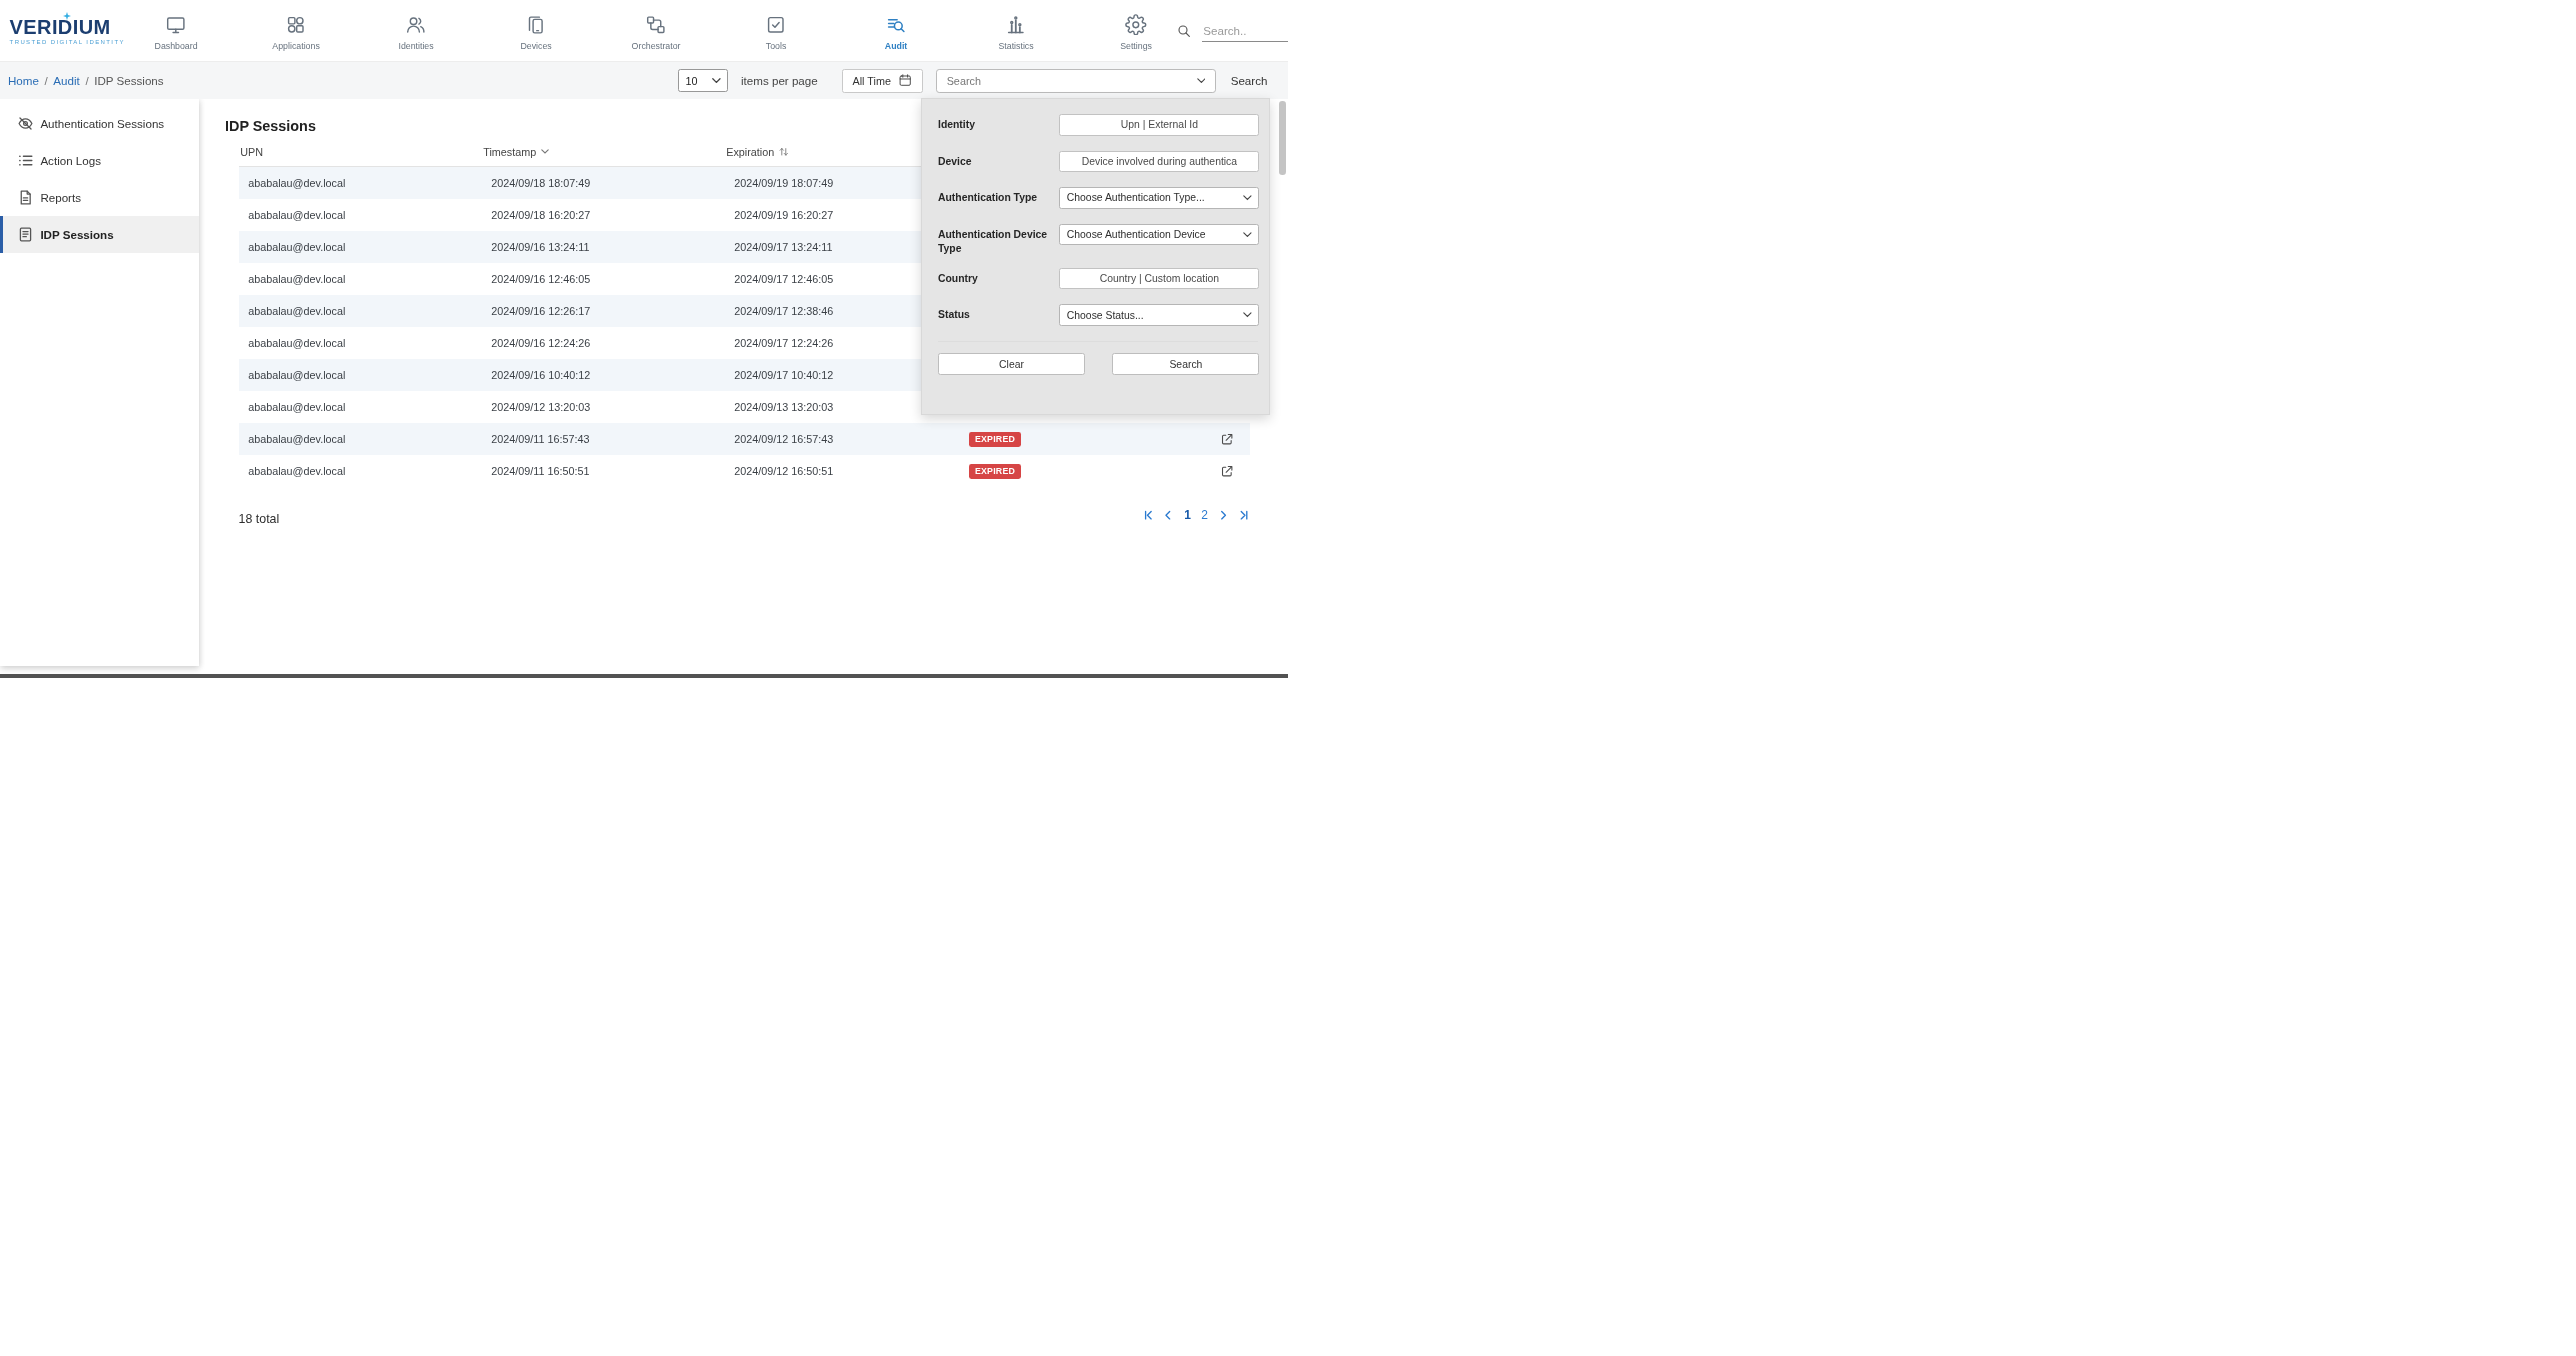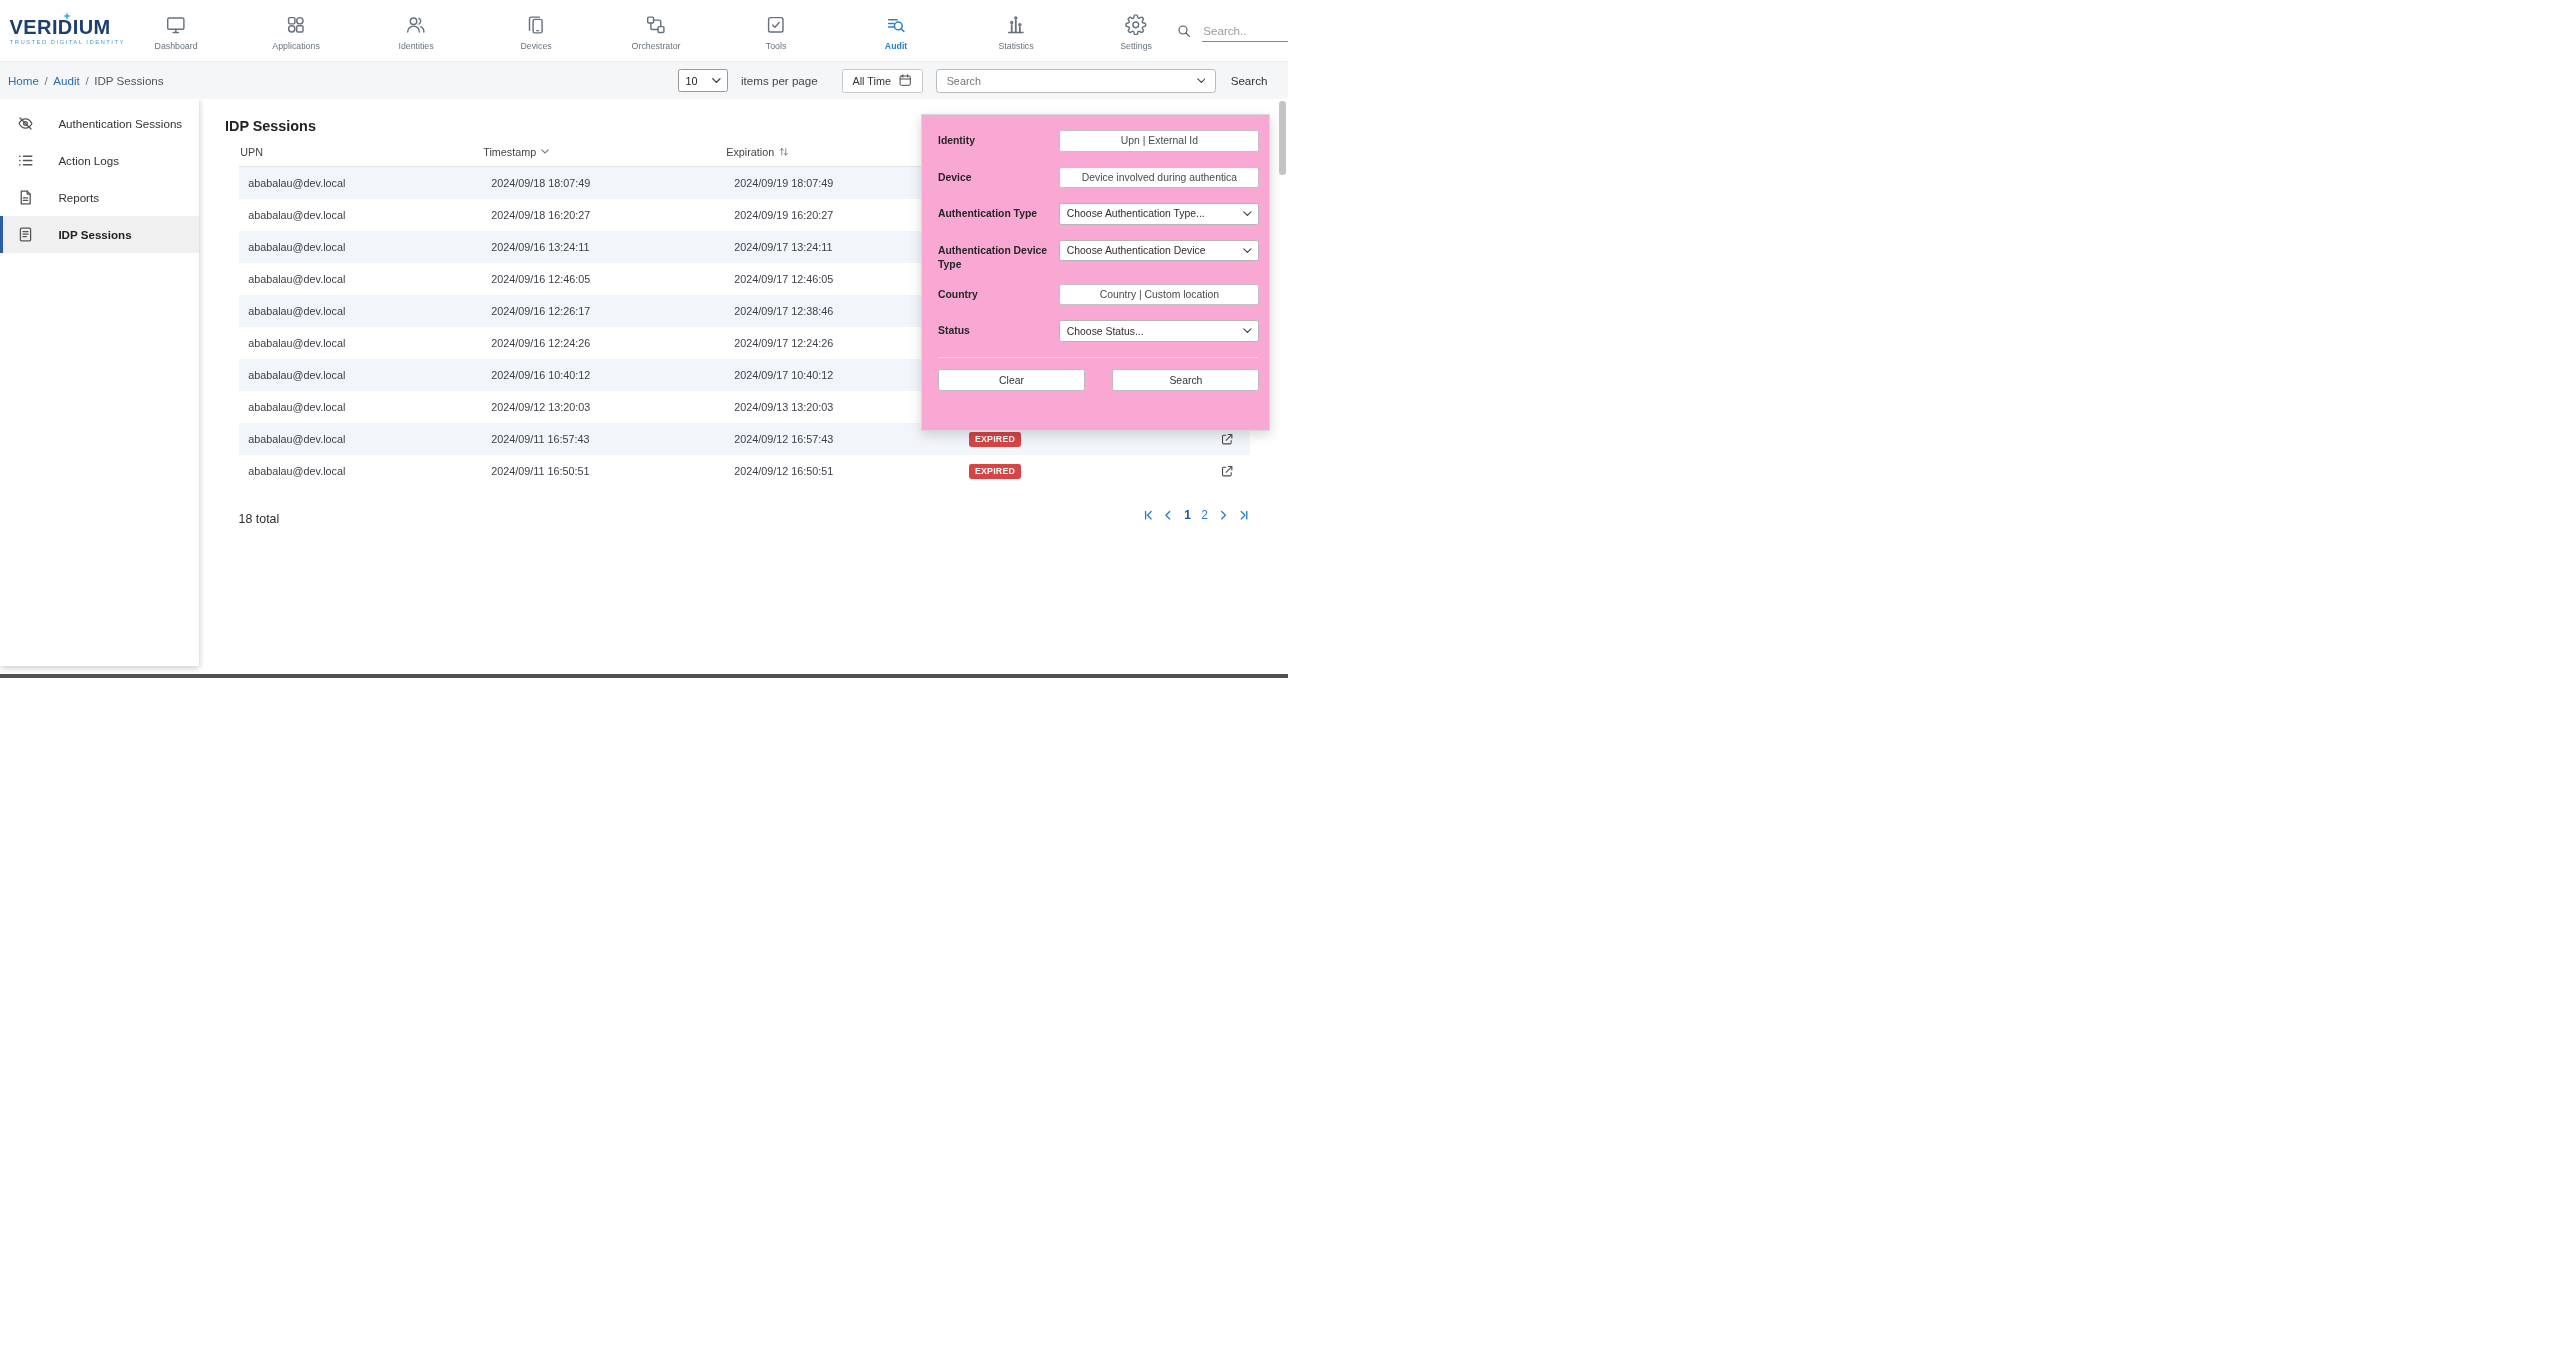--- a/index.html
+++ b/index.html
@@ -54,21 +54,21 @@
   .time-btn svg { width: 14.4px; height: 14.4px; color: #444; }
   .search-combo { width: 280px; height: 24px; background: #fff; border: 0.8px solid #bbb; border-radius: 3.2px;
                   display: flex; align-items: center; justify-content: space-between; padding: 0 9.6px;
                   font-size: 10.8px; color: #777; cursor: pointer; }
   .search-btn { background: none; border: none; font-size: 11.6px; color: #333; font-family: inherit;
                 cursor: pointer; padding: 3.2px 1.6px; }
 
   
   .sidebar { position: absolute; left: 0; top: 99px; width: 199px; height: 567px; background: #fff;
              box-shadow: 2.4px 0 5.6px rgba(0,0,0,0.08), 0 3.2px 6.4px rgba(0,0,0,0.14); padding-top: 6.4px; z-index: 5; }
-  .side-item { height: 37px; display: flex; align-items: center; gap: 24px; padding-left: 14.4px;
+  .side-item { height: 37px; display: flex; align-items: center; gap: 6px; padding-left: 14.4px;
                border-left: 3.2px solid transparent; font-size: 11.6px; color: #333; cursor: pointer; }
   .side-item svg { width: 17px; height: 17px; color: #555; flex: none; }
   .side-item.active { background: #f0f0f0; border-left-color: #2b5ea7; font-weight: 700; color: #222; }
 
   
   .content { position: absolute; left: 199px; top: 99px; right: 0; bottom: 4px; background: #fff;
              padding: 19px 0 0 26px; z-index: 1; }
   .page-title { font-size: 14.4px; font-weight: 700; color: #222; margin-bottom: 3.2px; }
   .table { margin-left: 13.6px; width: 1011px; margin-top: 0; }
   .thead, .trow { display: grid; grid-template-columns: 243px 243px 244px 1fr 45px; align-items: center; }
@@ -87,21 +87,21 @@
   .table-footer { margin-left: 13.6px; width: 1011px; margin-top: 17.6px; display: flex;
                   justify-content: space-between; align-items: center; }
   .total-label { font-size: 12.4px; color: #2e2e2e; margin-top: 7px; }
   .pagination { display: flex; align-items: center; gap: 10.4px; }
   .pg-btn { background: none; border: none; padding: 0; cursor: pointer; display: flex; align-items: center; }
   .pg-btn svg { width: 10.4px; height: 10.4px; color: #2a7ad0; }
   .pg-num { font-size: 12px; color: #2a7ad0; cursor: pointer; }
   .pg-num.current { color: #1558a8; font-weight: 700; }
 
   
-  .filter-panel { position: absolute; left: 921px; top: 114px; width: 349px; height: 317px; background: #f9a8d4;
+  .filter-panel { position: absolute; left: 921px; top: 98px; width: 349px; height: 317px; background: #e5e5e5;
                   border: 0.8px solid #d8d8d8; box-shadow: 0 4px 11.2px rgba(0,0,0,0.16);
                   padding: 15px 9.6px 11.2px 16px; z-index: 40; }
   .f-row { display: flex; margin-bottom: 15px; }
   .f-row label { flex: 1; font-size: 10.4px; font-weight: 700; color: #262626; padding-top: 4px;
                  padding-right: 8px; line-height: 1.35; }
   .f-row.tall { margin-bottom: 12px; }
   .f-input, .f-select { width: 200px; height: 21.6px; flex: none; border-radius: 2.4px; font-size: 10.4px;
                         background: #fff; font-family: inherit; }
   .f-input { border: 0.8px solid #c2c2c2; text-align: center; color: #333; padding: 0 19px; outline: none; }
   .f-input::placeholder { color: #4a4a4a; opacity: 1; }

